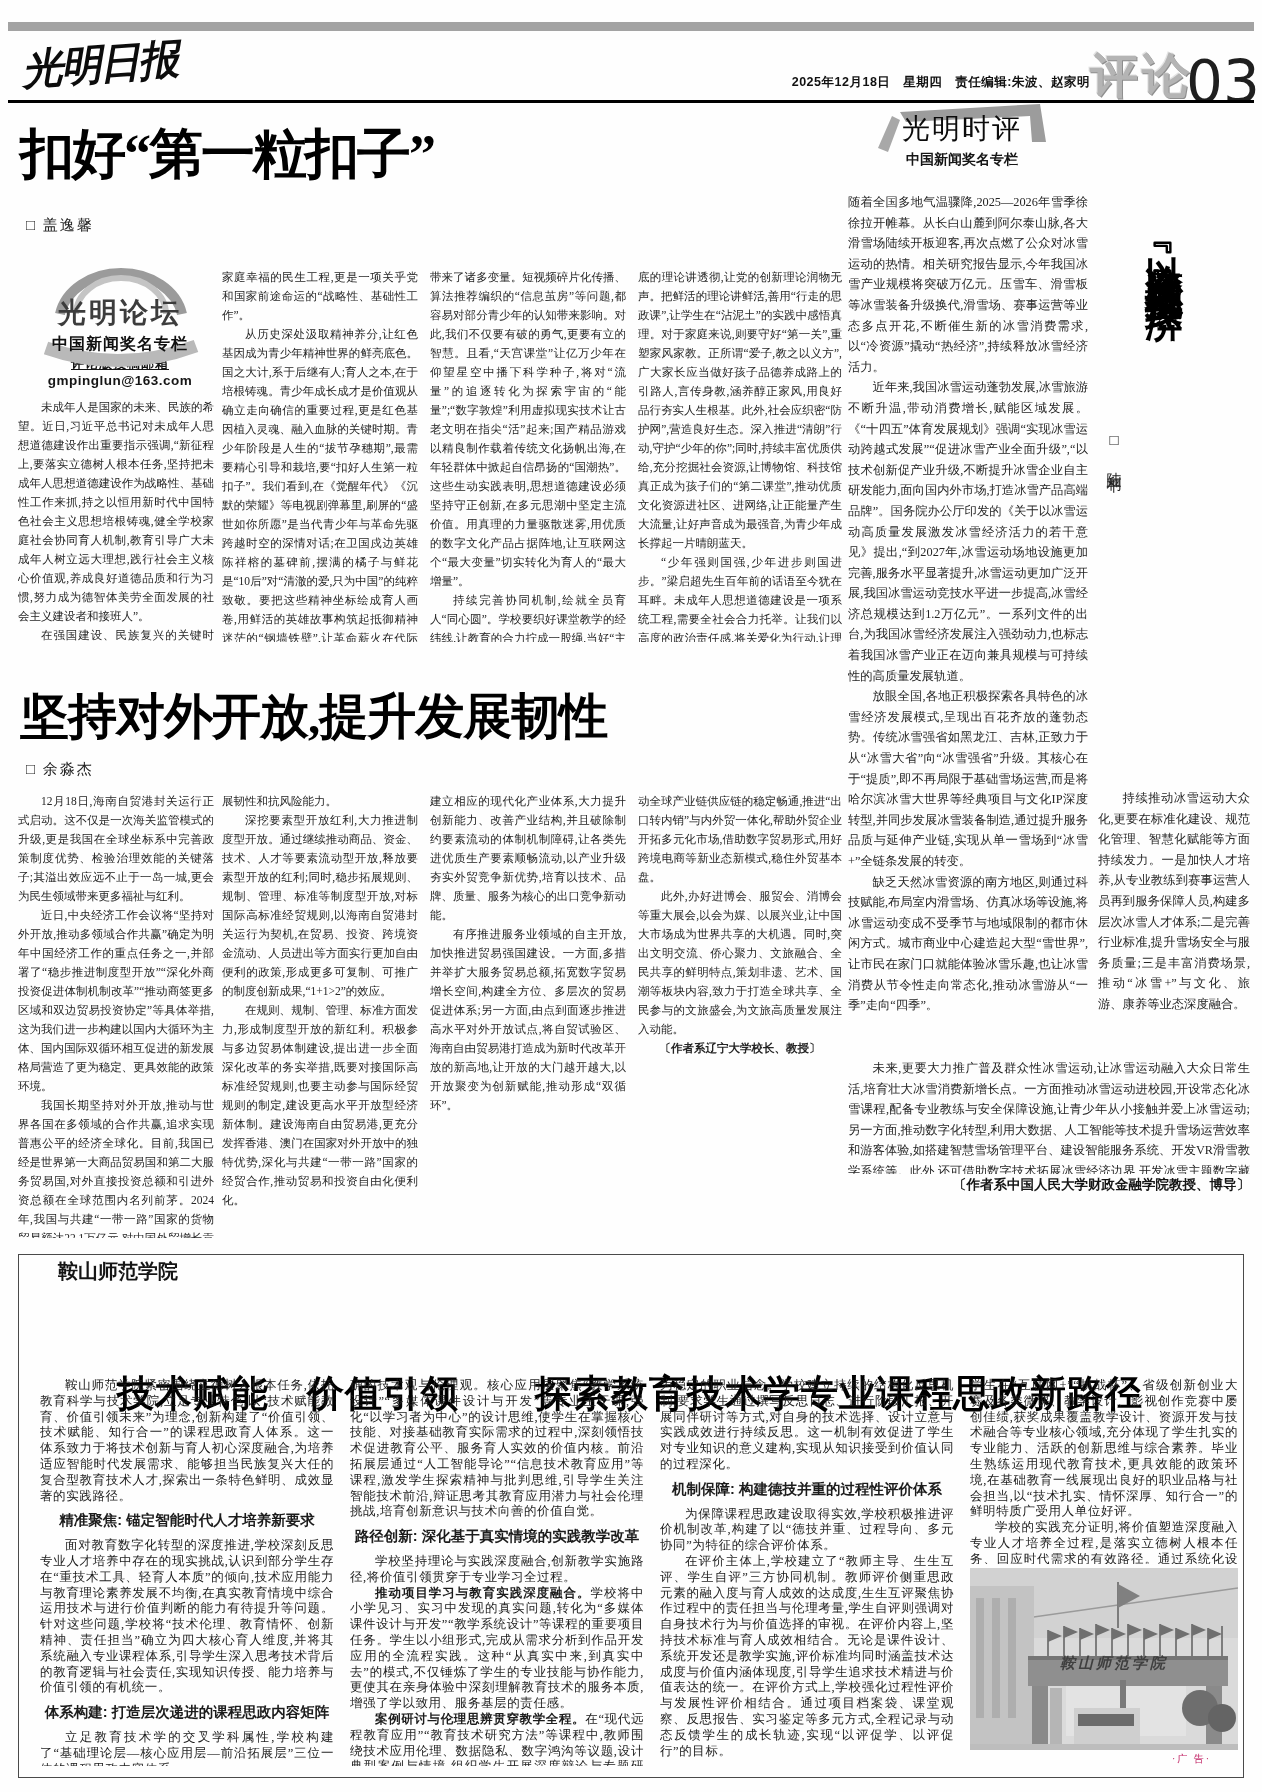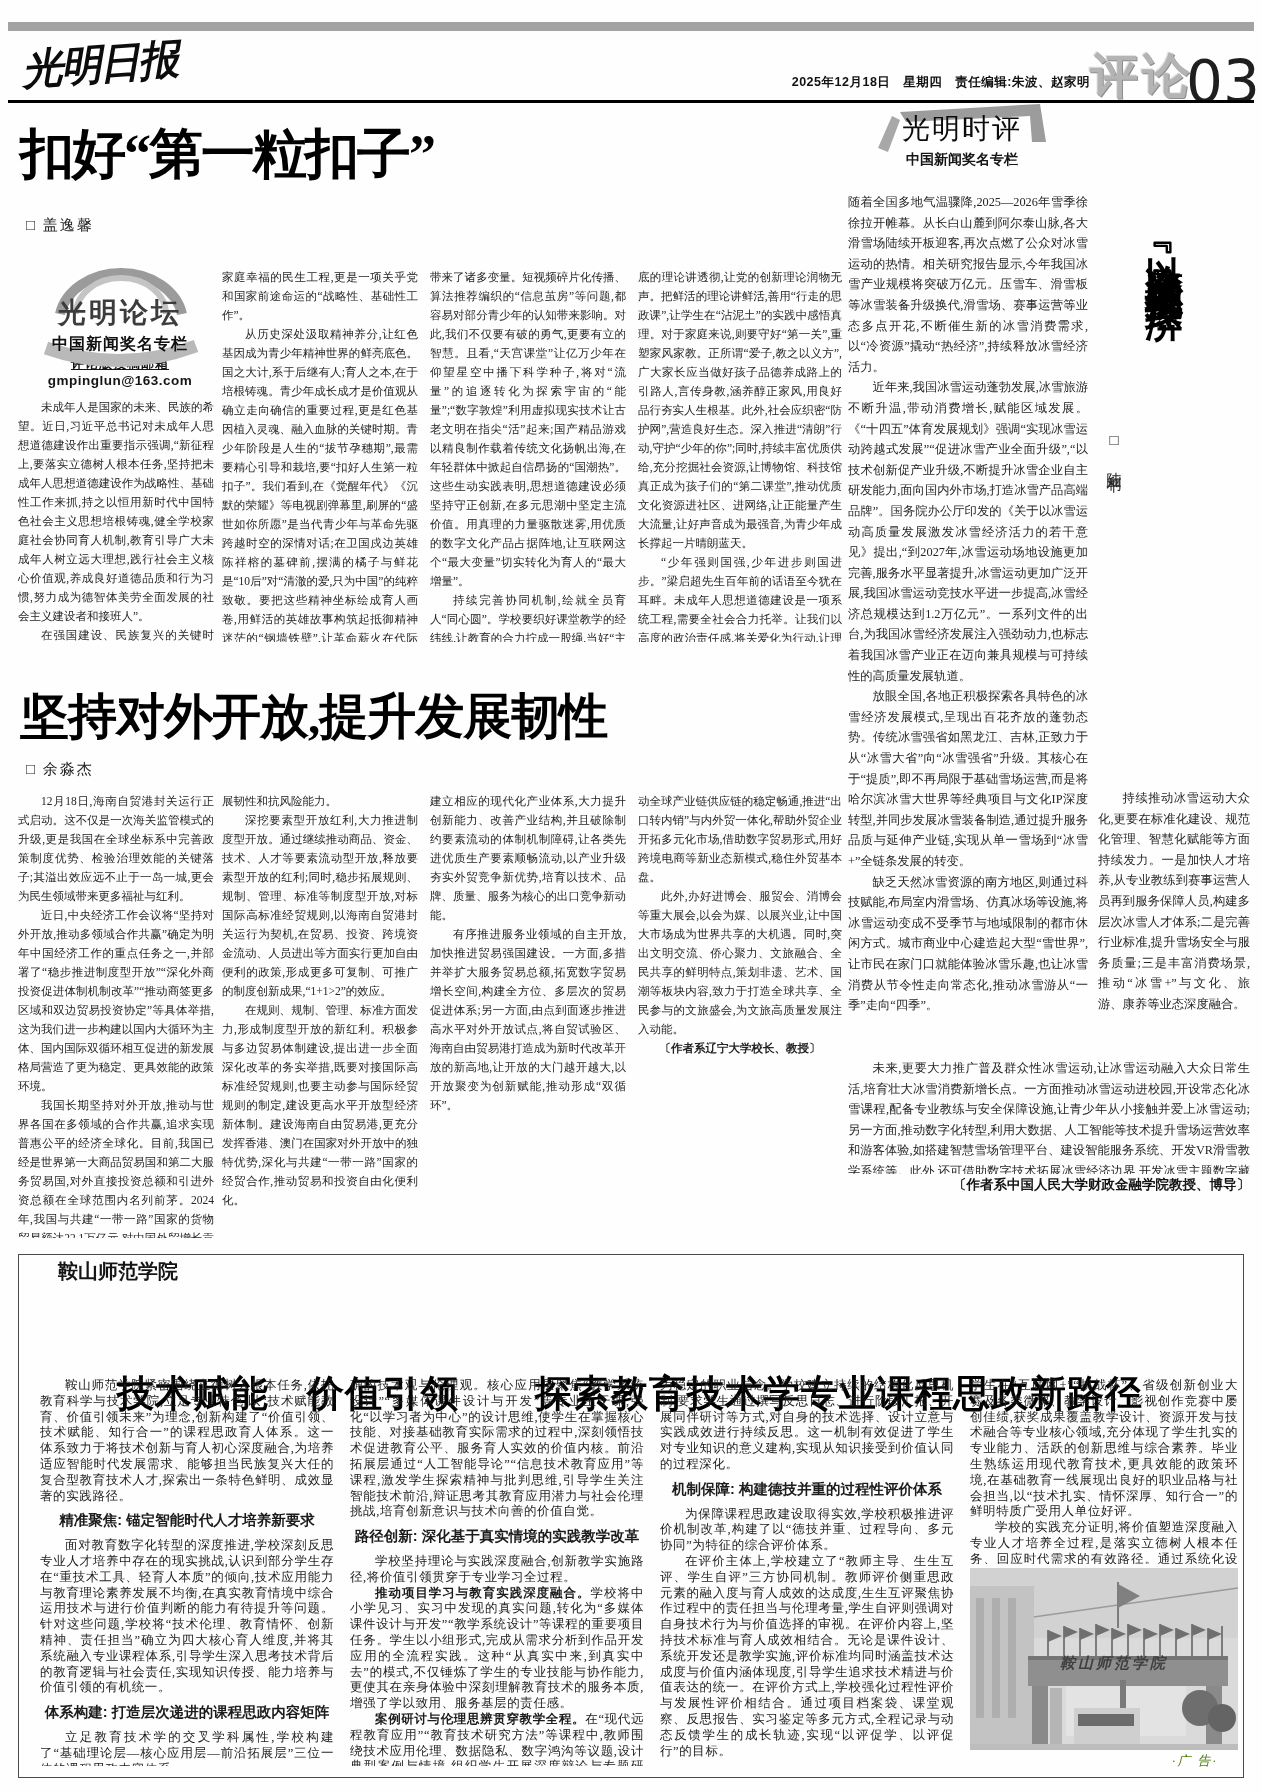--- a/index.html
+++ b/index.html
@@ -50,21 +50,21 @@
   
   .adbox{border:1.5px solid #4a4a4a;}
   .ad-org{font-size:20px;font-weight:bold;font-family:"Liberation Sans","DejaVu Sans",sans-serif;}
   .ad-headline{font-size:37px;font-weight:bold;text-align:center;letter-spacing:1px;white-space:nowrap;
                font-family:"Liberation Sans","DejaVu Sans",sans-serif;color:#000;}
   .adcol{font-size:12.5px;line-height:15.8px;letter-spacing:.6px;color:#1c1c1c;}
   .adcol p{margin:0;text-indent:2em;}
   .adcol .subhead{font-family:"Liberation Sans","DejaVu Sans",sans-serif;font-weight:bold;font-size:14.5px;
                   text-align:center;text-indent:0;margin:9px 0;letter-spacing:0;}
   .adcol b{font-family:"Liberation Sans","DejaVu Sans",sans-serif;}
-  .ad-caption{font-size:13px;letter-spacing:2px;color:#4d7c0f;font-style:italic;}
+  .ad-caption{font-size:10px;letter-spacing:2px;color:#be185d;}
   .photo-banner{position:absolute;left:64px;top:86px;width:160px;text-align:center;font-size:15px;
                 font-style:italic;font-weight:bold;color:#3f3f3f;letter-spacing:3px;z-index:3;}
 </style>
 </head>
 <body>
 
 <div class="page">
 
   <div class="abs topbar" style="left:8px;top:22px;width:1246px;height:9px;"></div>
   <div class="abs brand" style="left:20px;top:42px;">光明日报</div>

